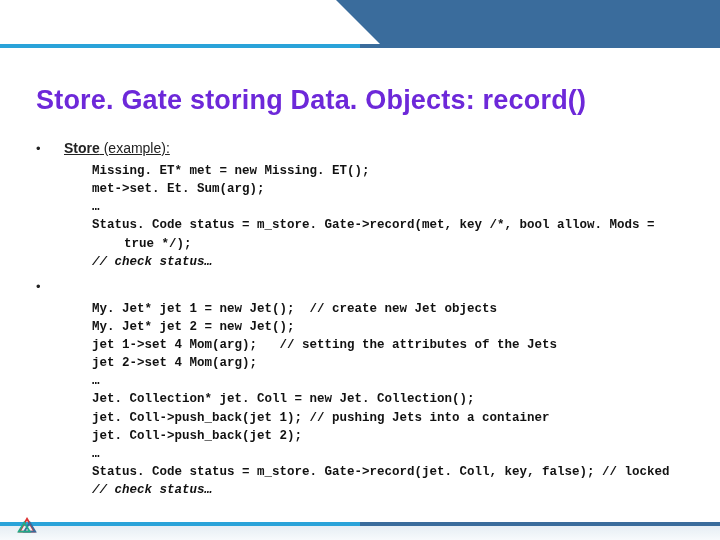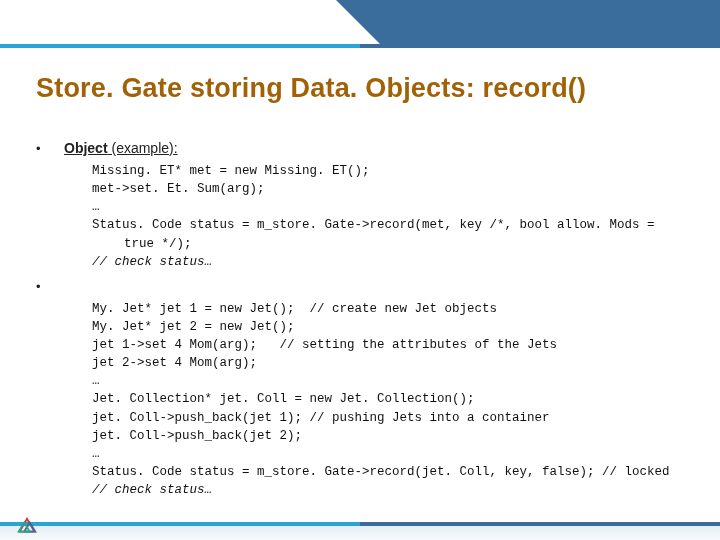--- a/index.html
+++ b/index.html
@@ -24,24 +24,24 @@
     border-left: 44px solid transparent;
   }
   .top-stripe {
     position: absolute;
     top: 44px; left: 0; right: 0;
     height: 4px;
     background: linear-gradient(90deg, #2aa3d9 0 50%, #3a6c9c 50% 100%);
   }
   .title {
     position: absolute;
-    top: 73px; left: 36px;
+    top: 85px; left: 36px;
     font-size: 27px;
     font-weight: 700;
-    color: #a16207;
+    color: #6d28d9;
     letter-spacing: 0.2px;
   }
   .content {
     position: absolute;
     top: 140px; left: 36px; right: 20px;
   }
   .bullet-row {
     display: flex;
     align-items: baseline;
     margin-bottom: 6px;
@@ -56,21 +56,21 @@
     font-size: 14px;
     color: #222;
   }
   .bhead .ul { text-decoration: underline; }
   .bhead .bold { font-weight: 700; }
   .codeblock {
     margin-left: 56px;
     margin-bottom: 8px;
     font-family: "Courier New", monospace;
     font-size: 12.5px;
-    font-weight: 400;
+    font-weight: 700;
     color: #111;
     line-height: 1.45;
     white-space: pre-wrap;
     word-break: break-word;
   }
   .codeline { display: block; }
   .codeline.indent { padding-left: 32px; }
   .codeline .comment { font-style: italic; margin-top: 25px; }
   .footer-stripe {
     position: absolute;
@@ -96,21 +96,21 @@
 <div class="top-banner"></div>
 <div class="top-stripe"></div>
 
 <div class="title">Store. Gate storing Data. Objects:   record()</div>
 
 <div class="content">
 
   <div class="bullet-row">
     <div class="bullet">•</div>
     <div class="bhead">
-      <span class="bold ul">Object</span><span class="ul"> (example):</span>
+      <span class="bold ul">Store</span><span class="ul"> (example):</span>
     </div>
   </div>
   <div class="codeblock" id="code0"><span class="codeline">Missing. ET* met = new Missing. ET();</span><span class="codeline">met-&gt;set. Et. Sum(arg);</span><span class="codeline">…</span><span class="codeline">Status. Code status = m_store. Gate-&gt;record(met, key /*, bool allow. Mods =</span><span class="codeline indent">true */);</span><span class="codeline"><span class="comment">// check status…</span></span></div>
 
   <div class="bullet-row">
     <div class="bullet">•</div>
   </div>
   <div class="codeblock" id="code1"><span class="codeline">My. Jet* jet 1 = new Jet();  // create new Jet objects</span><span class="codeline">My. Jet* jet 2 = new Jet();</span><span class="codeline">jet 1-&gt;set 4 Mom(arg);   // setting the attributes of the Jets</span><span class="codeline">jet 2-&gt;set 4 Mom(arg);</span><span class="codeline">…</span><span class="codeline">Jet. Collection* jet. Coll = new Jet. Collection();</span><span class="codeline">jet. Coll-&gt;push_back(jet 1); // pushing Jets into a container</span><span class="codeline">jet. Coll-&gt;push_back(jet 2);</span><span class="codeline">…</span><span class="codeline">Status. Code status = m_store. Gate-&gt;record(jet. Coll, key, false); // locked</span><span class="codeline"><span class="comment">// check status…</span></span></div>
 
 </div>

